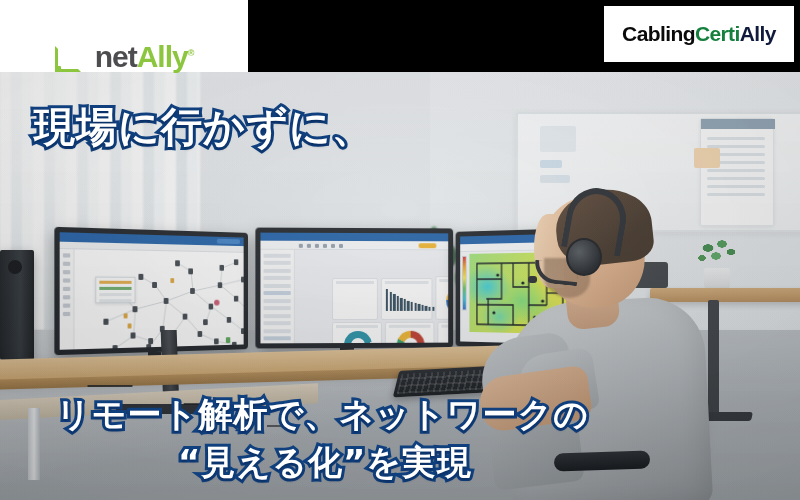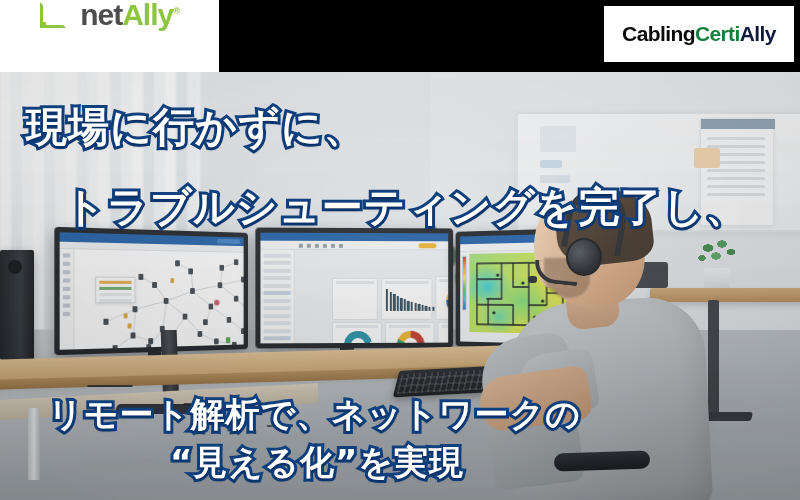--- a/index.html
+++ b/index.html
@@ -331,22 +331,22 @@
     position:absolute; inset:0;
     background:
       radial-gradient(ellipse 120% 90% at 50% 42%, rgba(255,255,255,.10), rgba(0,0,0,.14) 78%),
       linear-gradient(180deg, rgba(255,255,255,.04), rgba(0,0,0,.10));
     mix-blend-mode:normal;
   }
 
   
   .topband{ position:absolute; left:0; top:0; width:800px; height:72px; background:#000; }
   .logo-netally{
-    position:absolute; left:0; top:0; width:219px; height:72px;
-    background:#fff; display:flex; align-items:flex-start; justify-content:center; gap:6px;
+    position:absolute; left:0; top:0; width:248px; height:72px;
+    background:#fff; display:flex; align-items:flex-end; justify-content:center; gap:6px;
   }
   .na-icon{ position:relative; width:34px; height:28px; }
   .na-icon span{ position:absolute; left:0; bottom:0; border:3.2px solid #8cc63f;
     border-right-color:transparent; border-top-color:transparent; border-radius:0 0 0 2px; }
   .na-icon .a1{ width:10px; height:10px; }
   .na-icon .a2{ width:18px; height:18px; }
   .na-icon .a3{ width:26px; height:26px; }
   .na-icon .dot{ position:absolute; left:0; bottom:0; width:6px; height:6px; background:#8cc63f; border:none; border-radius:1px;}
   .na-text{ font-size:30px; font-weight:bold; letter-spacing:-1px; line-height:1; }
   .na-net{ color:#4d4d4f; }
@@ -356,21 +356,21 @@
   .logo-cct{
     position:absolute; left:604px; top:6px; width:190px; height:56px;
     background:#fff; display:flex; align-items:center; justify-content:center;
   }
   .cct-text{ font-size:21px; font-weight:bold; letter-spacing:-.6px; white-space:nowrap;}
   .cct-cabling{ color:#0a0a0a; }
   .cct-certi{ color:#15803d; }
   .cct-tech{ color:#101a3d; }
 
   
-  .copy{ position:absolute; inset:0; }
+  .copy{ position:absolute; inset:0;margin-left:8px; }
   .line{
     position:absolute; white-space:nowrap; color:#ffffff; font-weight:bold;
     font-family:"DejaVu Sans","Liberation Sans",sans-serif;
     letter-spacing:1px;
     -webkit-text-stroke:6px #10407e;
     paint-order:stroke fill;
     text-shadow:0 2px 3px rgba(0,20,60,.45);
   }
   .l1{ left:26px; top:100px; font-size:41px; }
   .l2{ left:64px; top:180px; font-size:41px; }
@@ -638,21 +638,20 @@
       <div class="headset-mic"></div>
       <div class="mic-tip"></div>
       <div class="chair-arm"></div>
     </div>
 
     <div class="grade"></div>
   </div>
 
   <div class="copy">
     <div class="line l1">現場に行かずに、</div>
-    <div class="line l2">トラブルシューティングを完了し、</div>
     <div class="line l3">リモート解析で、ネットワークの</div>
     <div class="line l4">“見える化”を実現</div>
   </div>
 
   <div class="topband"></div>
 
   <div class="logo-netally">
     <div class="na-icon">
       <span class="a3"></span>
         <span class="a2"></span>

